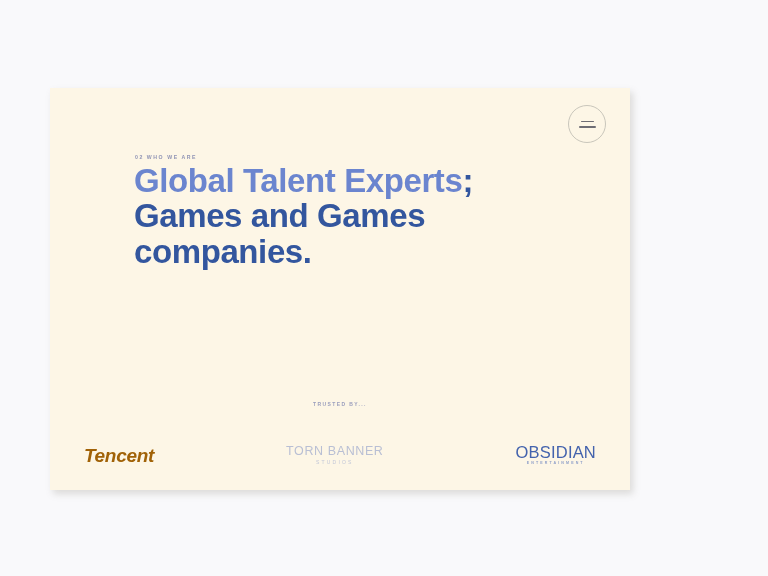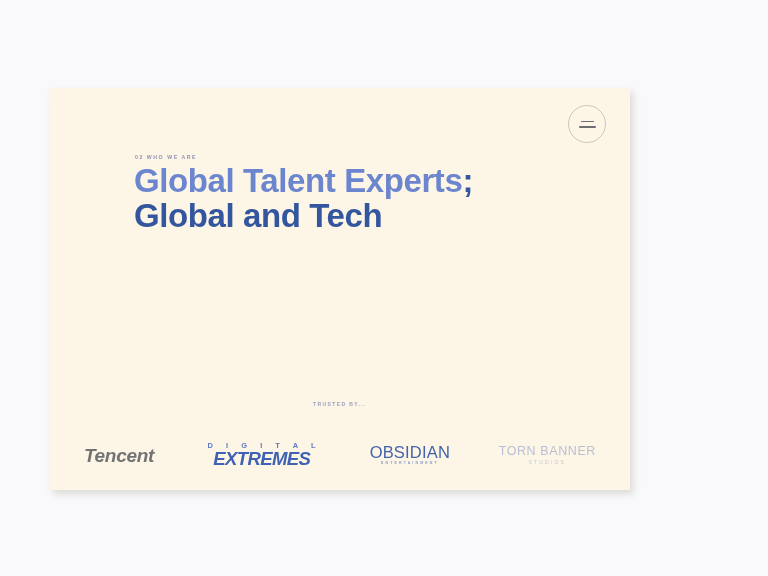--- a/index.html
+++ b/index.html
@@ -114,21 +114,21 @@
     justify-content: center;
     line-height: 1;
     cursor: pointer;
   }
 
   
   .logo-tencent .word {
     font-size: 19px;
     font-style: italic;
     font-weight: 700;
-    color: #737373;
+    color: #a16207;
     letter-spacing: -0.3px;
   }
 
   
   .logo-de .top {
     font-size: 7.5px;
     font-weight: 700;
     letter-spacing: 5.5px;
     color: #5d7ac6;
     margin-left: 5px;
@@ -207,41 +207,38 @@
 
   <div class="menu-btn">
     <span class="bar top"></span>
     <span class="bar bottom"></span>
   </div>
 
   <div class="eyebrow">02 WHO WE ARE</div>
 
   <h1 class="headline">
     <span class="ln"><span class="accent">Global Talent Experts</span><span>;</span></span>
-    <span class="ln">Global and Tech</span>
+    <span class="ln">Games and Games</span>
+    <span class="ln">companies.</span>
   </h1>
 
   <div class="trusted-label">TRUSTED BY...</div>
 
   <div class="logo-strip">
 
     <div class="logo logo-tencent">
       <span class="word">Tencent</span>
     </div>
 
-    <div class="logo logo-de">
-      <span class="top">D I G I T A L</span>
-      <span class="bot">EXTREMES</span>
+
+    <div class="logo logo-tb">
+      <span class="top">TORN BANNER</span>
+      <span class="bot">STUDIOS</span>
     </div>
 
     <div class="logo logo-ob">
       <span class="top">OBSIDIAN</span>
       <span class="bot">ENTERTAINMENT</span>
     </div>
 
-    <div class="logo logo-tb">
-      <span class="top">TORN BANNER</span>
-      <span class="bot">STUDIOS</span>
-    </div>
-
 
   </div>
 </div>
 
 </body></html>

